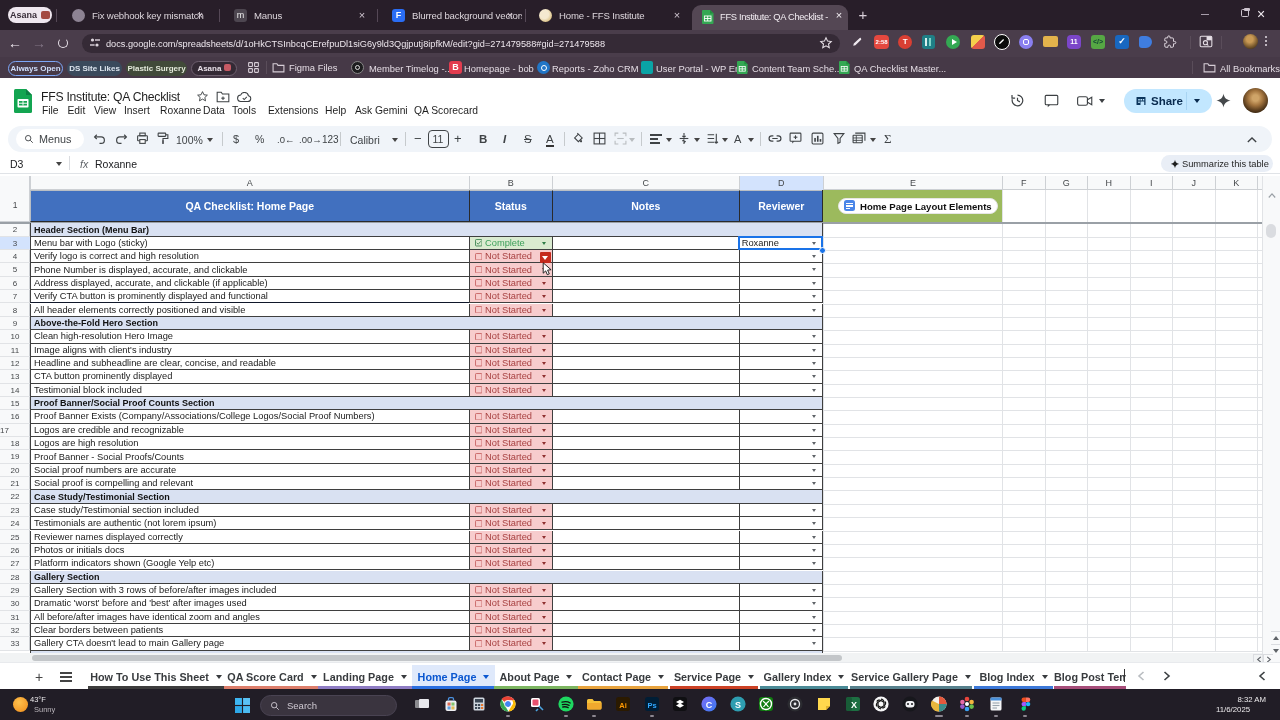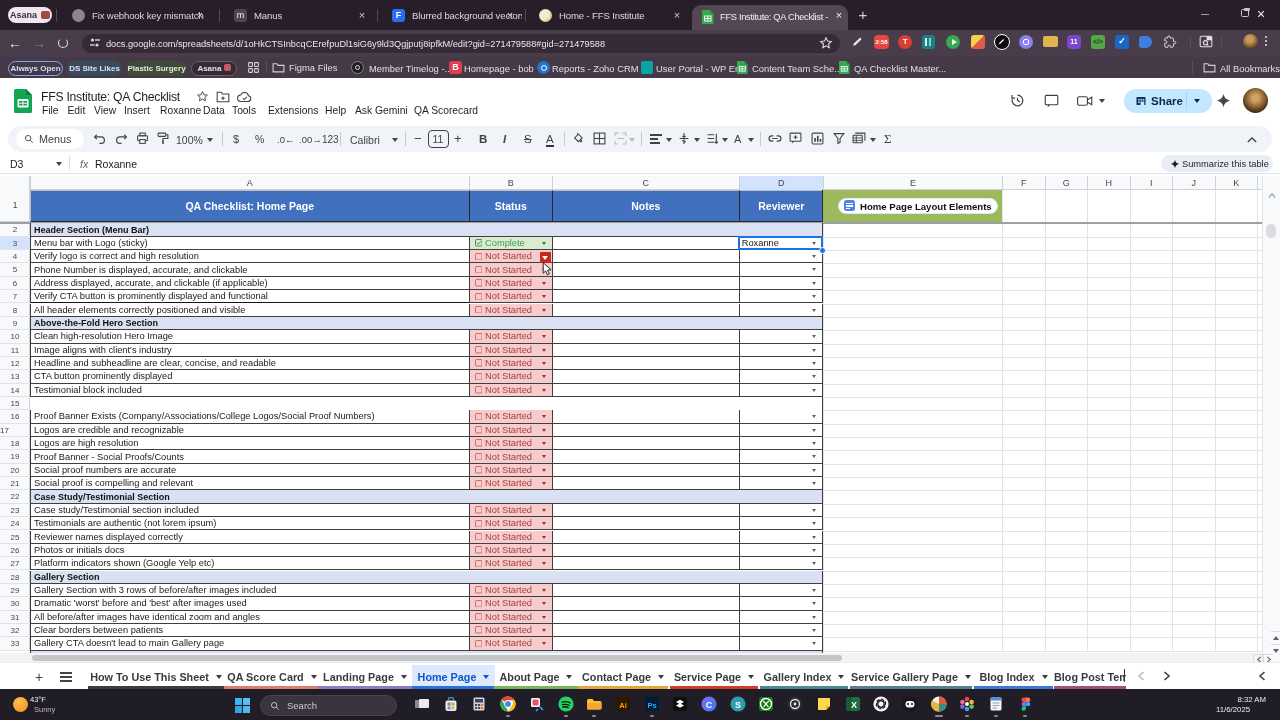--- a/index.html
+++ b/index.html
@@ -716,20 +716,21 @@
     </div>
 <div class="ab" style="left:541.5px;top:388.6px">
       <div class="tri" style="border-top-color:#8f3030;border-left-width:2.8px;border-right-width:2.8px;border-top-width:3.8px"></div>
     </div>
 <div class="ab" style="left:552px;top:383.6px;width:186.70000000000005px;height:13.35px;border-left:1px solid #3f3f3f;border-bottom:1px solid #3f3f3f"></div>
 <div class="ab" style="left:738.7px;top:383.6px;width:84.29999999999995px;height:13.35px;border-left:1px solid #3f3f3f;border-bottom:1px solid #3f3f3f"></div>
 <div class="ab" style="left:812px;top:388.6px">
       <div class="tri" style="border-top-color:#5f6368;border-left-width:2.8px;border-right-width:2.8px;border-top-width:3.8px"></div>
     </div>
 <div class="ab" style="left:822px;top:383.6px;width:1px;height:13.35px;background:#3f3f3f"></div>
+<div class="ab" style="left:30px;top:396.9px;width:793px;height:13.35px;background:#d9e1f2;border:1px solid #3f3f3f;border-top:none;display:flex;align-items:center;padding-left:3px;font-size:9px;font-weight:bold;color:#111;white-space:nowrap">Proof Banner/Social Proof Counts Section</div>
 <div class="ab" style="left:822px;top:396.9px;width:1px;height:13.35px;background:#3f3f3f"></div>
 <div class="ab" style="left:30px;top:410.3px;width:438.5px;height:13.35px;border-left:1px solid #3f3f3f;border-bottom:1px solid #3f3f3f;display:flex;align-items:center;padding-left:3px;font-size:9.3px;color:#1a1a1a;white-space:nowrap">Proof Banner Exists (Company/Associations/College Logos/Social Proof Numbers)</div>
 <div class="ab" style="left:468.5px;top:410.3px;width:83.5px;height:13.35px;background:#f7cccd;border-left:1px solid #3f3f3f;border-bottom:1px solid #3f3f3f;display:flex;align-items:center;padding-left:5px;font-size:9.3px;color:#a74040">
       <svg width="7.5" height="7.5" style="flex:none" viewBox="0 0 10 10">
         <rect x="0.7" y="0.7" width="8.6" height="8.6" rx="1" fill="none" stroke="#c25a5a" stroke-width="1.1"></rect>
       </svg>
       <span style="margin-left:3px">Not Started</span>
     </div>
 <div class="ab" style="left:541.5px;top:415.3px">
       <div class="tri" style="border-top-color:#8f3030;border-left-width:2.8px;border-right-width:2.8px;border-top-width:3.8px"></div>

